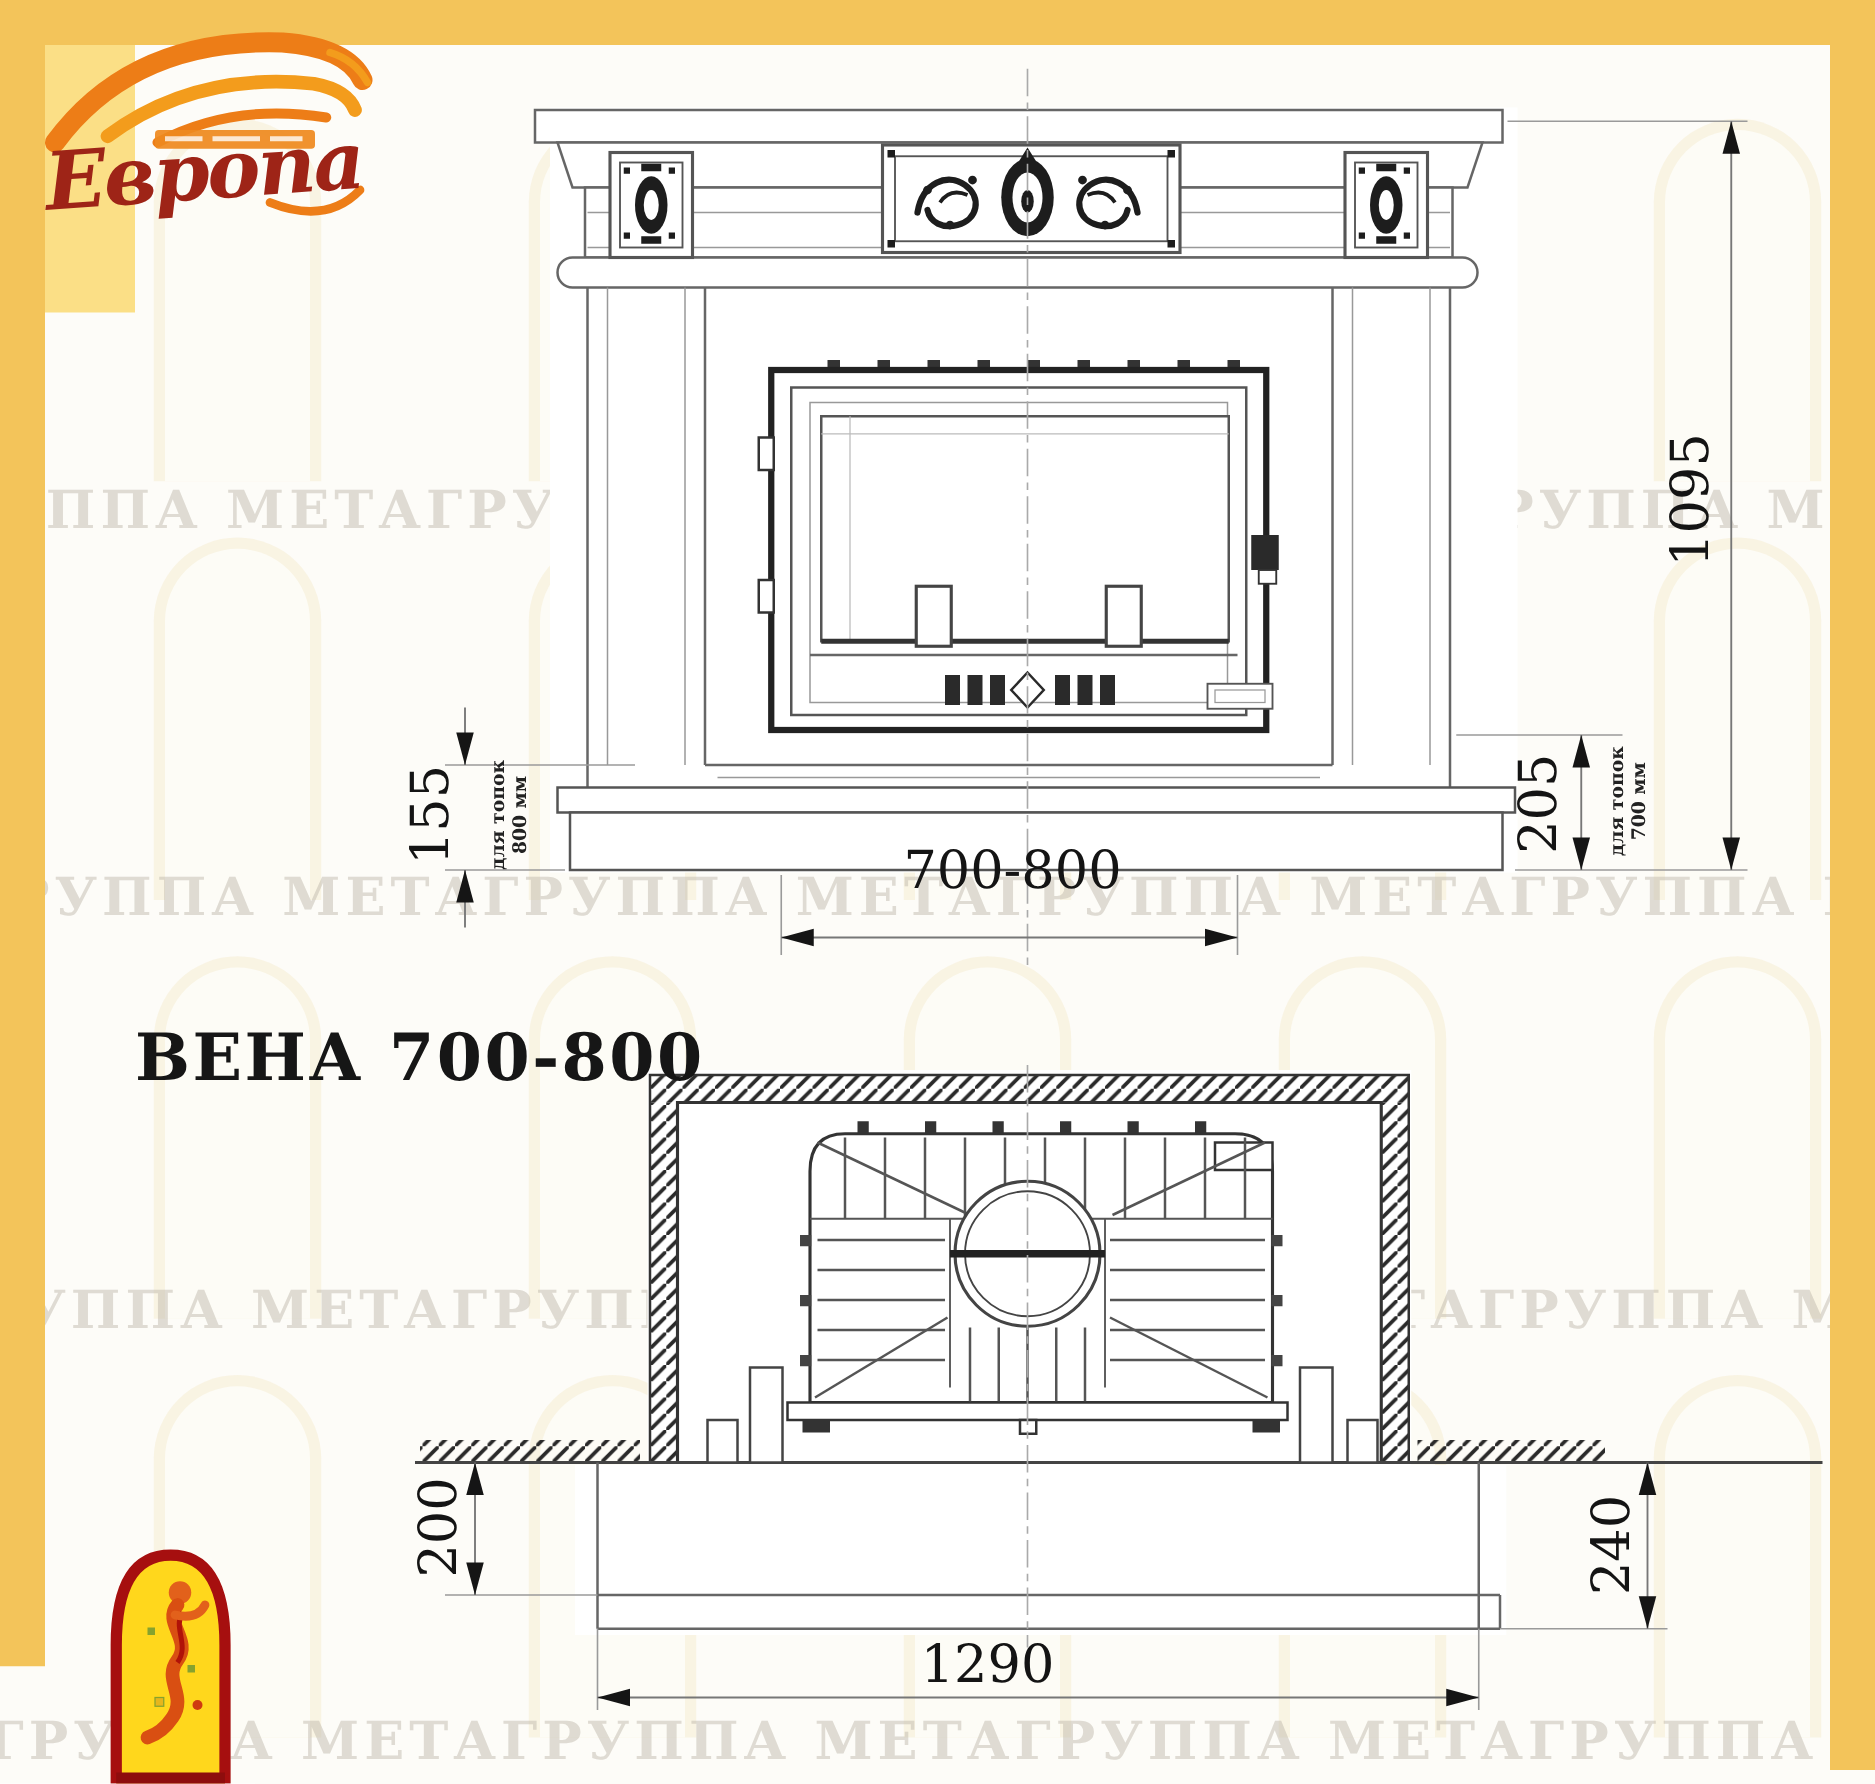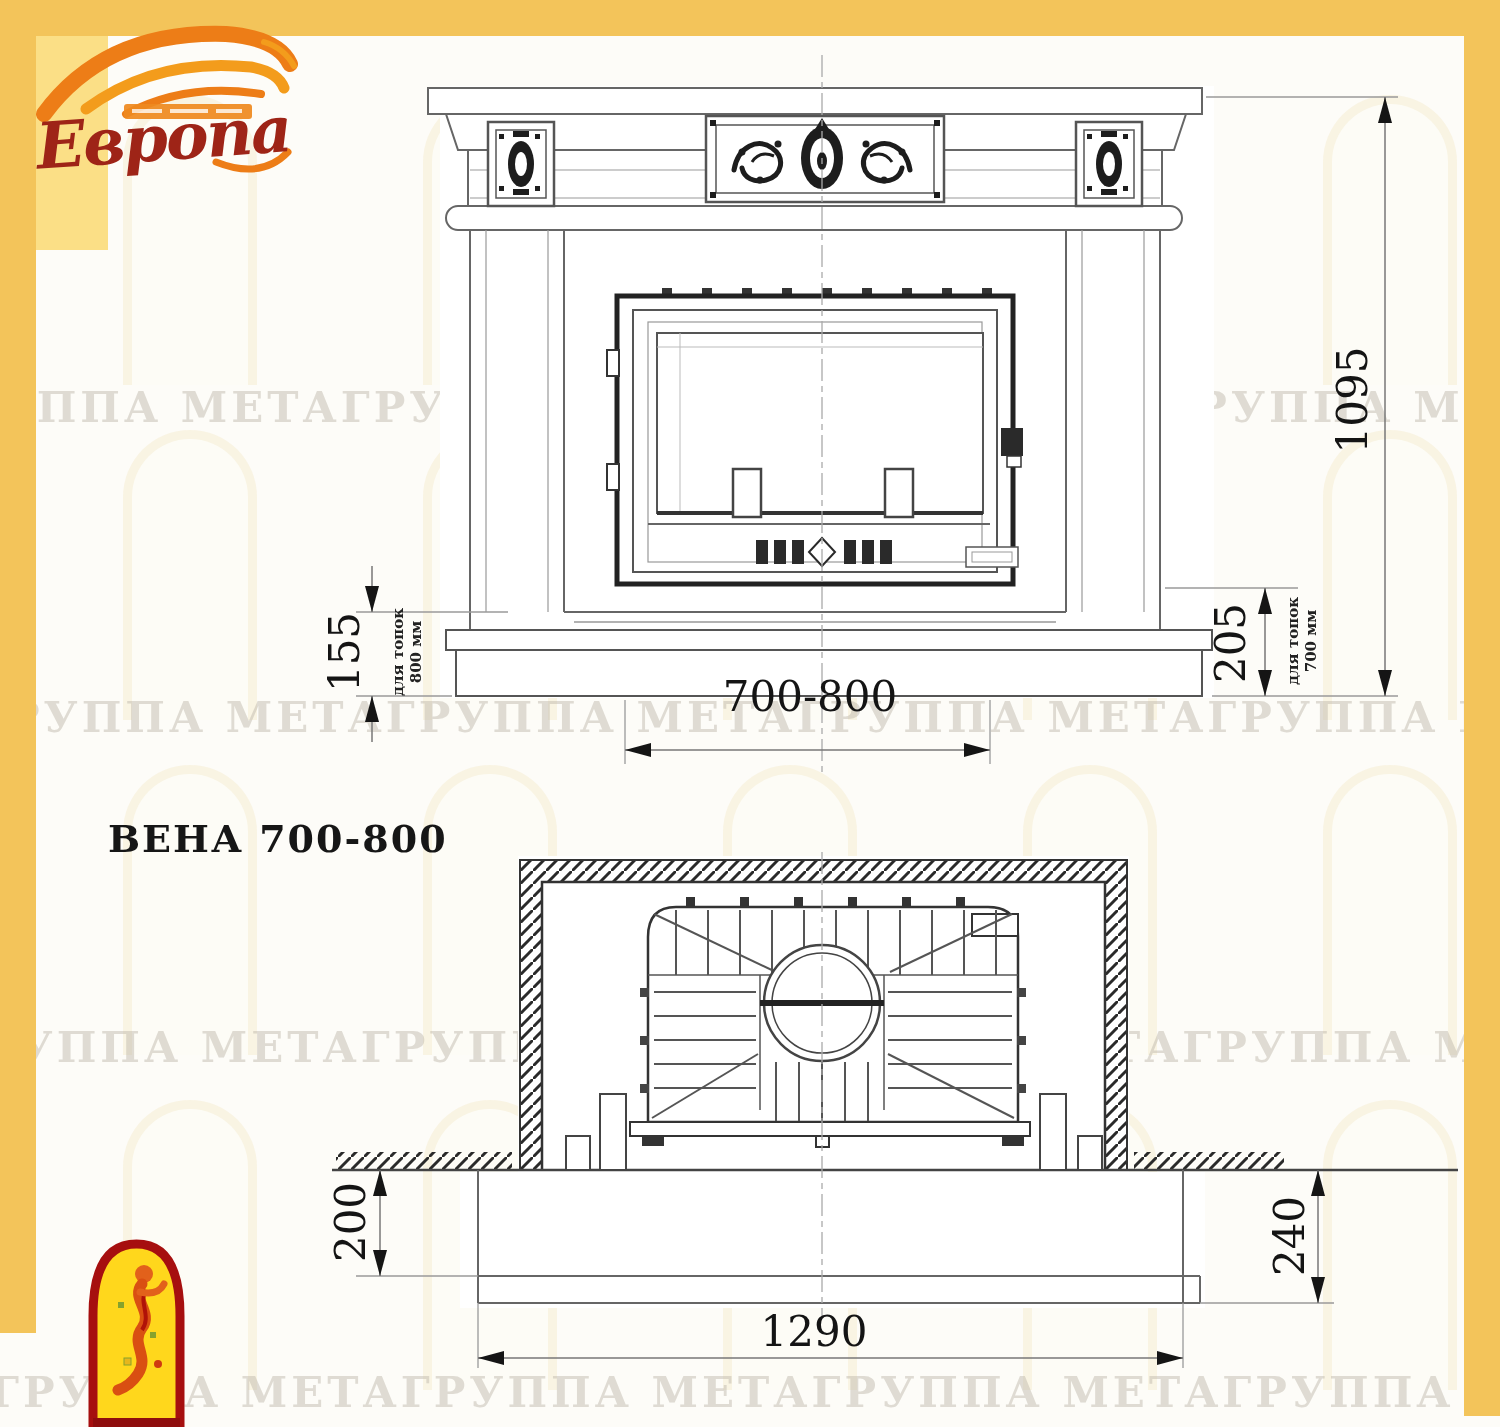--- a/index.html
+++ b/index.html
@@ -20,21 +20,21 @@
   .wm-row{position:absolute;width:1700px;white-space:nowrap;overflow:hidden;z-index:2;
         font-size:42px;font-weight:bold;letter-spacing:4px;color:rgba(186,179,166,.45);}
   
   .drawing{position:absolute;left:0;top:0;z-index:3;}
   
   .dim{position:absolute;font-size:42px;color:#141414;white-space:nowrap;z-index:4;
        transform:translate(-50%,-50%);}
   .dim.v{transform:translate(-50%,-50%) rotate(-90deg);}
   .note{position:absolute;font-size:15px;font-weight:bold;line-height:1.2;color:#222;text-align:center;
         white-space:nowrap;z-index:4;transform:translate(-50%,-50%) rotate(-90deg);}
-  .model-title{position:absolute;left:108px;top:816px;font-size:38px;font-weight:bold;
+  .model-title{position:absolute;left:108px;top:816px;font-size:52px;font-weight:bold;
         letter-spacing:2px;color:#161616;z-index:4;}
   
   .logo{position:absolute;left:26px;top:12px;width:290px;height:185px;z-index:7;}
   .logo-brand{position:absolute;left:10px;top:88px;font-size:64px;font-weight:bold;font-style:italic;
         color:#9e2417;transform:rotate(-4deg);letter-spacing:-2px;}
   .tagline-bar{position:absolute;left:98px;top:92px;width:128px;height:15px;background:#ef8a1f;
         border-radius:3px;opacity:.92;}
   .tagline-bar i{position:absolute;top:5px;height:4px;background:#fff;opacity:.8;}
   .emblem{position:absolute;left:84px;top:1232px;width:105px;height:195px;z-index:7;}
 </style>
@@ -318,21 +318,21 @@
     <span>800 мм</span>
   </div>
   <div class="dim v" style="left:1230px;top:643px">205</div>
   <div class="note" style="left:1302px;top:641px">
     <span>для топок</span><br>
     <span>700 мм</span>
   </div>
   <div class="dim" style="left:810px;top:696px">700-800</div>
   <div class="dim v" style="left:350px;top:1222px">200</div>
   <div class="dim v" style="left:1289px;top:1236px">240</div>
-  <div class="dim" style="left:814px;top:1331px">1290</div>
+  <div class="dim" style="left:790px;top:1331px">1290</div>
 
   <div class="model-title">ВЕНА 700-800</div>
 
   <div class="logo">
     <svg width="290" height="185" viewBox="0 0 290 185">
       <path d="M18,102 Q80,18 200,22 Q252,26 264,52" fill="none" stroke="#ed7d17" stroke-width="16" stroke-linecap="round"></path>
       <path d="M60,97 Q130,45 225,55 Q252,60 258,76" fill="none" stroke="#f39c1c" stroke-width="11" stroke-linecap="round"></path>
       <path d="M100,102 Q160,70 235,82" fill="none" stroke="#ed7d17" stroke-width="8" stroke-linecap="round"></path>
       <path d="M238,30 Q258,36 268,54" fill="none" stroke="#f39c1c" stroke-width="6" stroke-linecap="round"></path>
       <path d="M190,150 Q235,168 262,140" fill="none" stroke="#ed7d17" stroke-width="7" stroke-linecap="round"></path>

